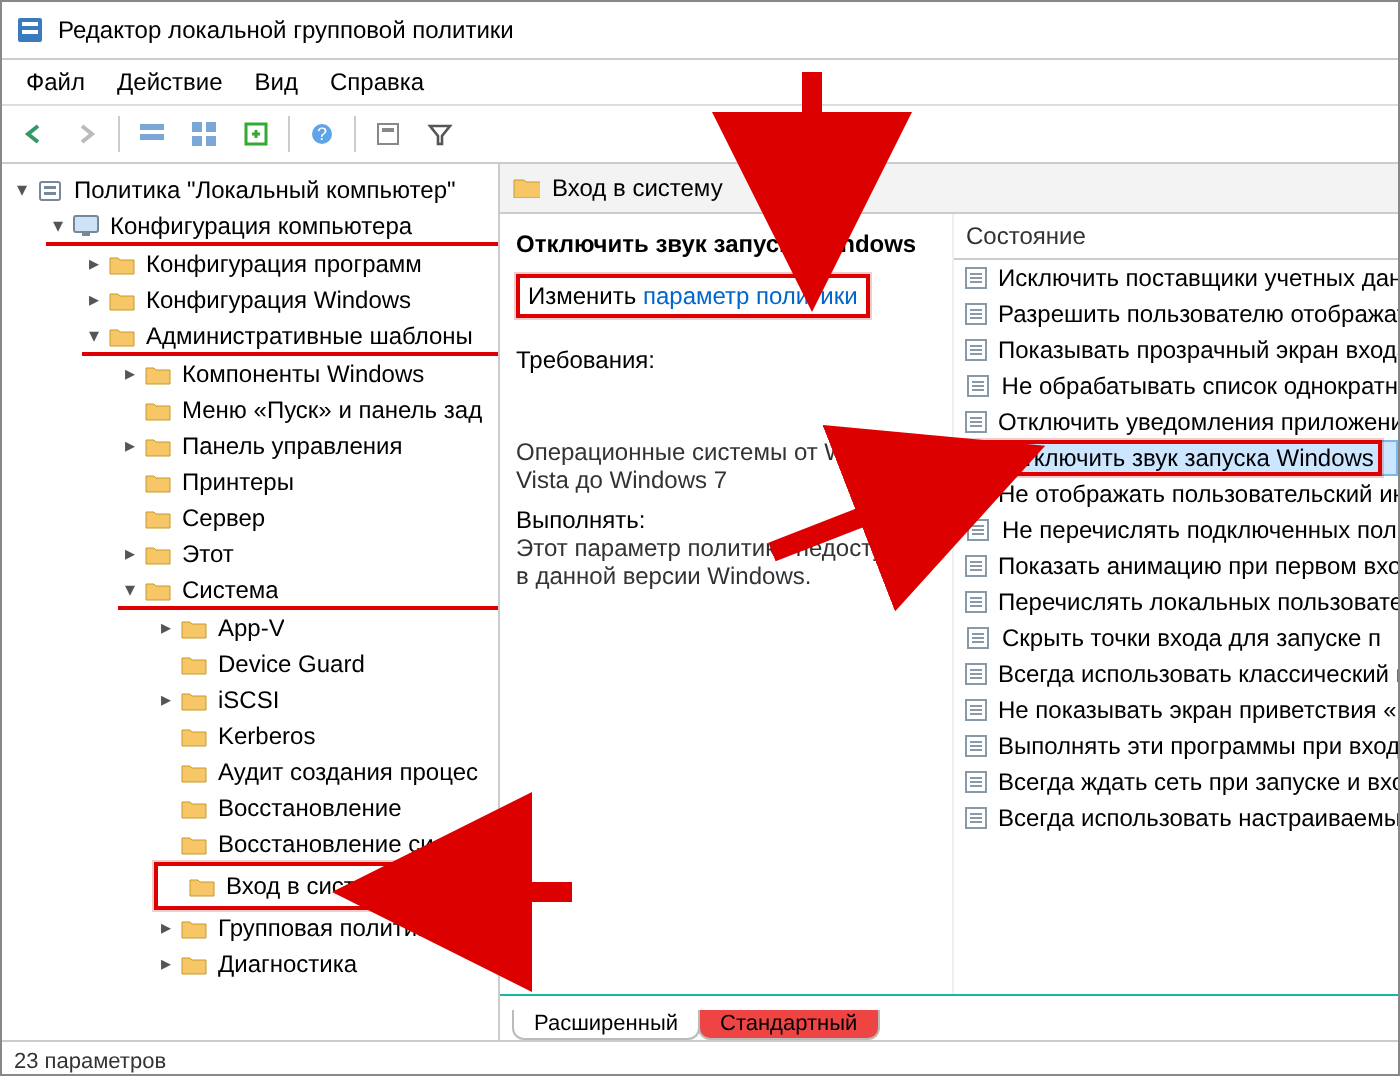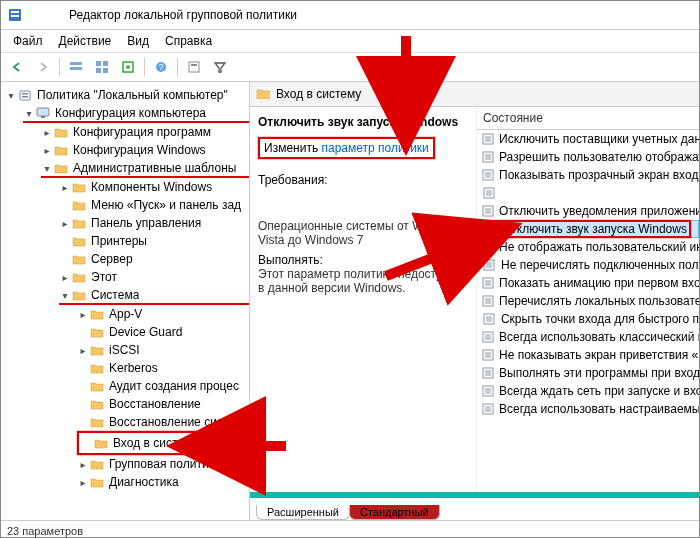--- a/index.html
+++ b/index.html
@@ -1,17 +1,17 @@
 <!DOCTYPE html>
 <html><head>
 <meta charset="utf-8">
 <style>
 html,body{margin:0;padding:0;font-family:"Segoe UI",Tahoma,sans-serif;font-size:12px;color:#000;background:#fff;}
 .window{width:700px;height:538px;border:1px solid #888;box-sizing:border-box;background:#fff;overflow:hidden;position:relative;}
-.titlebar{height:28px;border-bottom:1px solid #ccc;display:flex;align-items:center;padding:0 6px;gap:40px;}
+.titlebar{height:28px;border-bottom:1px solid #ccc;display:flex;align-items:center;padding:0 6px;}
 .titlebar .icon{width:16px;height:16px;margin-right:6px;}
 .title-text{font-size:12px;}
 .menubar{height:22px;display:flex;align-items:center;padding:0 4px;border-bottom:1px solid #ddd;}
 .menubar span{padding:2px 8px;cursor:default;}
 .toolbar{height:28px;display:flex;align-items:center;padding:0 4px;border-bottom:1px solid #ccc;gap:2px;}
 .tb-btn{width:22px;height:22px;display:flex;align-items:center;justify-content:center;border:1px solid transparent;}
 .tb-sep{width:1px;height:18px;background:#ccc;margin:0 2px;}
 .content{display:flex;height:calc(100% - 28px - 22px - 28px - 20px);}
 .left-pane{width:248px;border-right:1px solid #ccc;overflow:hidden;white-space:nowrap;padding:4px 0;}
 .left-pane .root{padding-left:4px;}
@@ -30,22 +30,22 @@
 .rp-left .policy-title{font-weight:600;margin-bottom:8px;}
 .rp-left .edit-line{margin-bottom:8px;}
 .rp-left .link{color:#0066cc;cursor:pointer;}
 .rp-left .section{margin-top:6px;}
 .rp-right{flex:1;overflow:hidden;}
 .col-head{height:22px;border-bottom:1px solid #ccc;display:flex;align-items:center;padding-left:6px;color:#333;}
 .item-list{overflow:hidden;text-align:right;}
 .item{height:18px;display:flex;align-items:center;padding-left:4px;gap:4px;white-space:nowrap;}
 .item .ii{width:16px;height:14px;display:inline-flex;align-items:center;justify-content:center;}
 .item.selected{background:#cde6ff;border:1px solid #7ab7ee;box-sizing:border-box;}
-.tabs{height:22px;border-top:6px solid #14b8a6;display:flex;align-items:flex-end;padding-left:6px;gap:0;}
-.tab{border:1px solid #bbb;border-top:none;border-radius:0 0 6px 6px;padding:1px 10px;background:#b91c1c;font-size:11px;margin-right:-1px;}
+.tabs{height:22px;border-top:1px solid #14b8a6;display:flex;align-items:flex-end;padding-left:6px;gap:0;}
+.tab{border:1px solid #bbb;border-top:none;border-radius:0 0 6px 6px;padding:1px 10px;background:#ef4444;font-size:11px;margin-right:-1px;}
 .tab.active{background:#fff;}
 .statusbar{height:20px;border-top:1px solid #ccc;display:flex;align-items:center;padding:0 6px;font-size:11px;color:#333;}
 
 .arrow{position:absolute;pointer-events:none;}
 .arrow svg{overflow:visible;}
 
 .folder-fill{fill:#f6c667;stroke:#c79a2e;stroke-width:0.5;}
 .doc-fill{fill:#fff;stroke:#89a;stroke-width:1;}
 .gp-icon-fill{fill:#3a7bbf;}
 </style>
@@ -408,20 +408,21 @@
               </div>
               <div class="item">
                 <span class="ii">
                   <svg width="14" height="14">
                     <rect x="2" y="2" width="10" height="10" class="doc-fill"></rect>
                     <line x1="4" y1="5" x2="10" y2="5" stroke="#89a"></line>
                     <line x1="4" y1="7" x2="10" y2="7" stroke="#89a"></line>
                     <line x1="4" y1="9" x2="10" y2="9" stroke="#89a"></line>
                   </svg>
                 </span>
+                <span>Не обрабатывать список однократн</span>
               </div>
               <div class="item">
                 <span class="ii">
                   <svg width="14" height="14">
                     <rect x="2" y="2" width="10" height="10" class="doc-fill"></rect>
                     <line x1="4" y1="5" x2="10" y2="5" stroke="#89a"></line>
                     <line x1="4" y1="7" x2="10" y2="7" stroke="#89a"></line>
                     <line x1="4" y1="9" x2="10" y2="9" stroke="#89a"></line>
                   </svg>
                 </span>
@@ -486,21 +487,21 @@
               </div>
               <div class="item">
                 <span class="ii">
                   <svg width="14" height="14">
                     <rect x="2" y="2" width="10" height="10" class="doc-fill"></rect>
                     <line x1="4" y1="5" x2="10" y2="5" stroke="#89a"></line>
                     <line x1="4" y1="7" x2="10" y2="7" stroke="#89a"></line>
                     <line x1="4" y1="9" x2="10" y2="9" stroke="#89a"></line>
                   </svg>
                 </span>
-                <span>Скрыть точки входа для быстрого п</span>
+                <span>Скрыть точки входа для запуске п</span>
               </div>
               <div class="item">
                 <span class="ii">
                   <svg width="14" height="14">
                     <rect x="2" y="2" width="10" height="10" class="doc-fill"></rect>
                     <line x1="4" y1="5" x2="10" y2="5" stroke="#89a"></line>
                     <line x1="4" y1="7" x2="10" y2="7" stroke="#89a"></line>
                     <line x1="4" y1="9" x2="10" y2="9" stroke="#89a"></line>
                   </svg>
                 </span>

